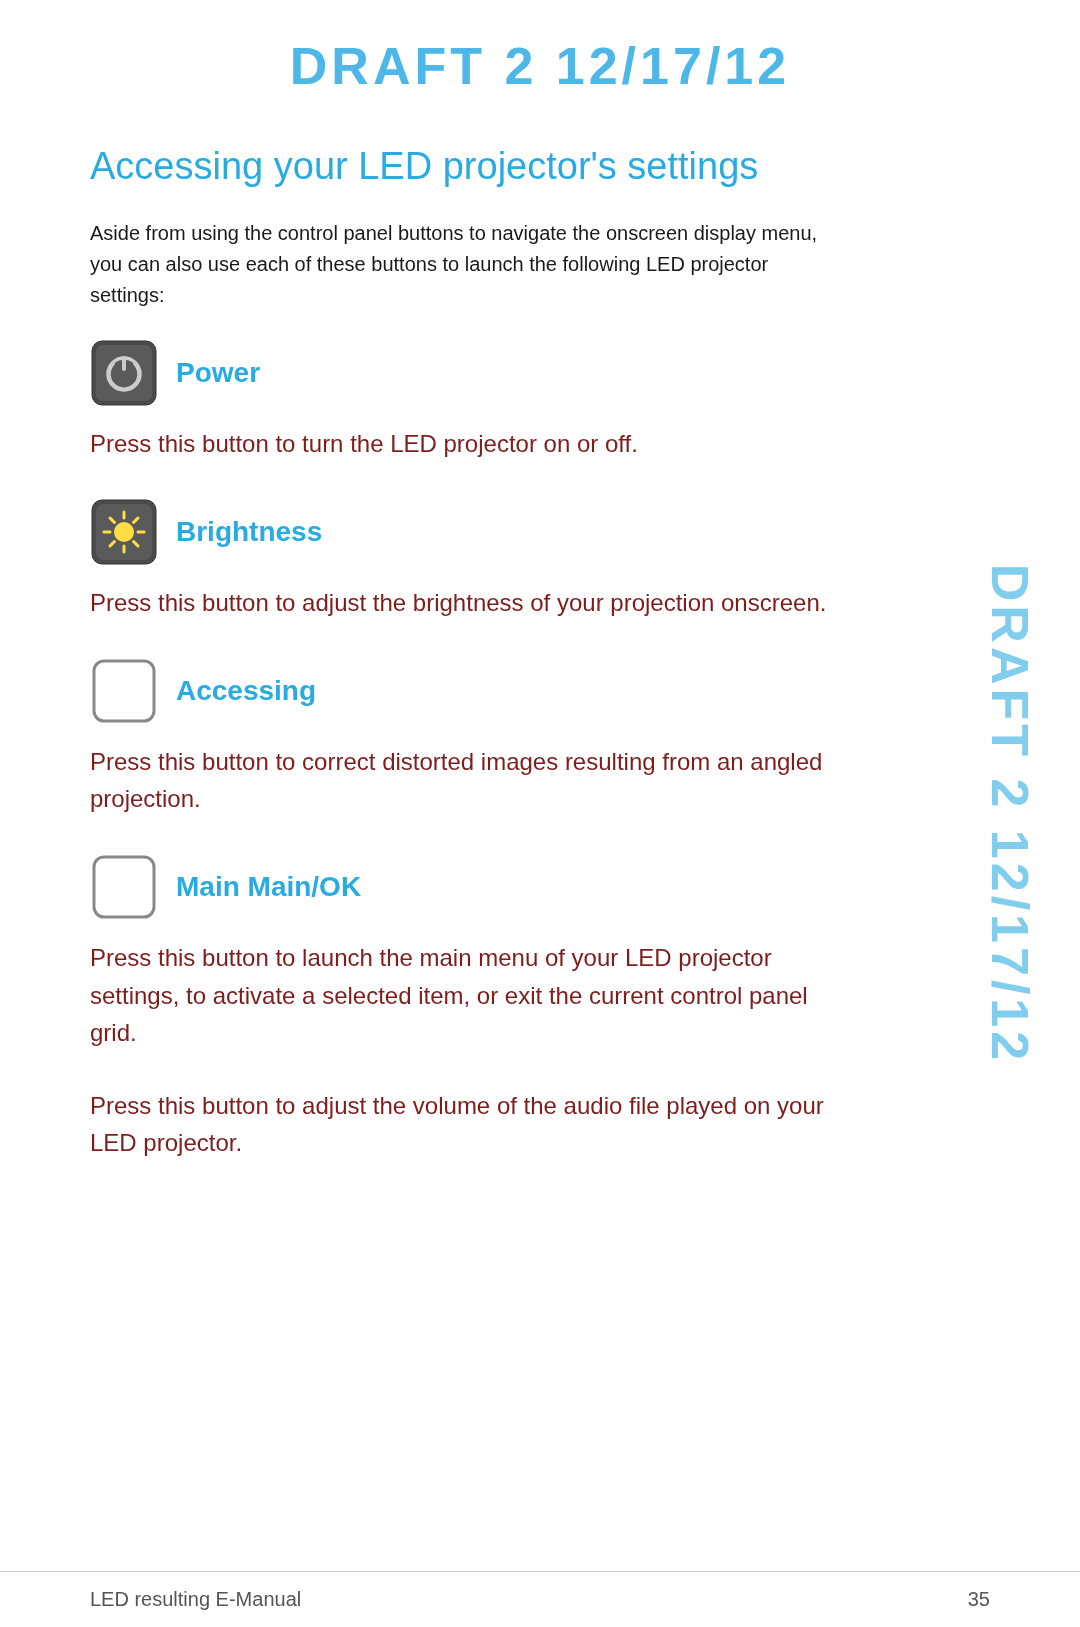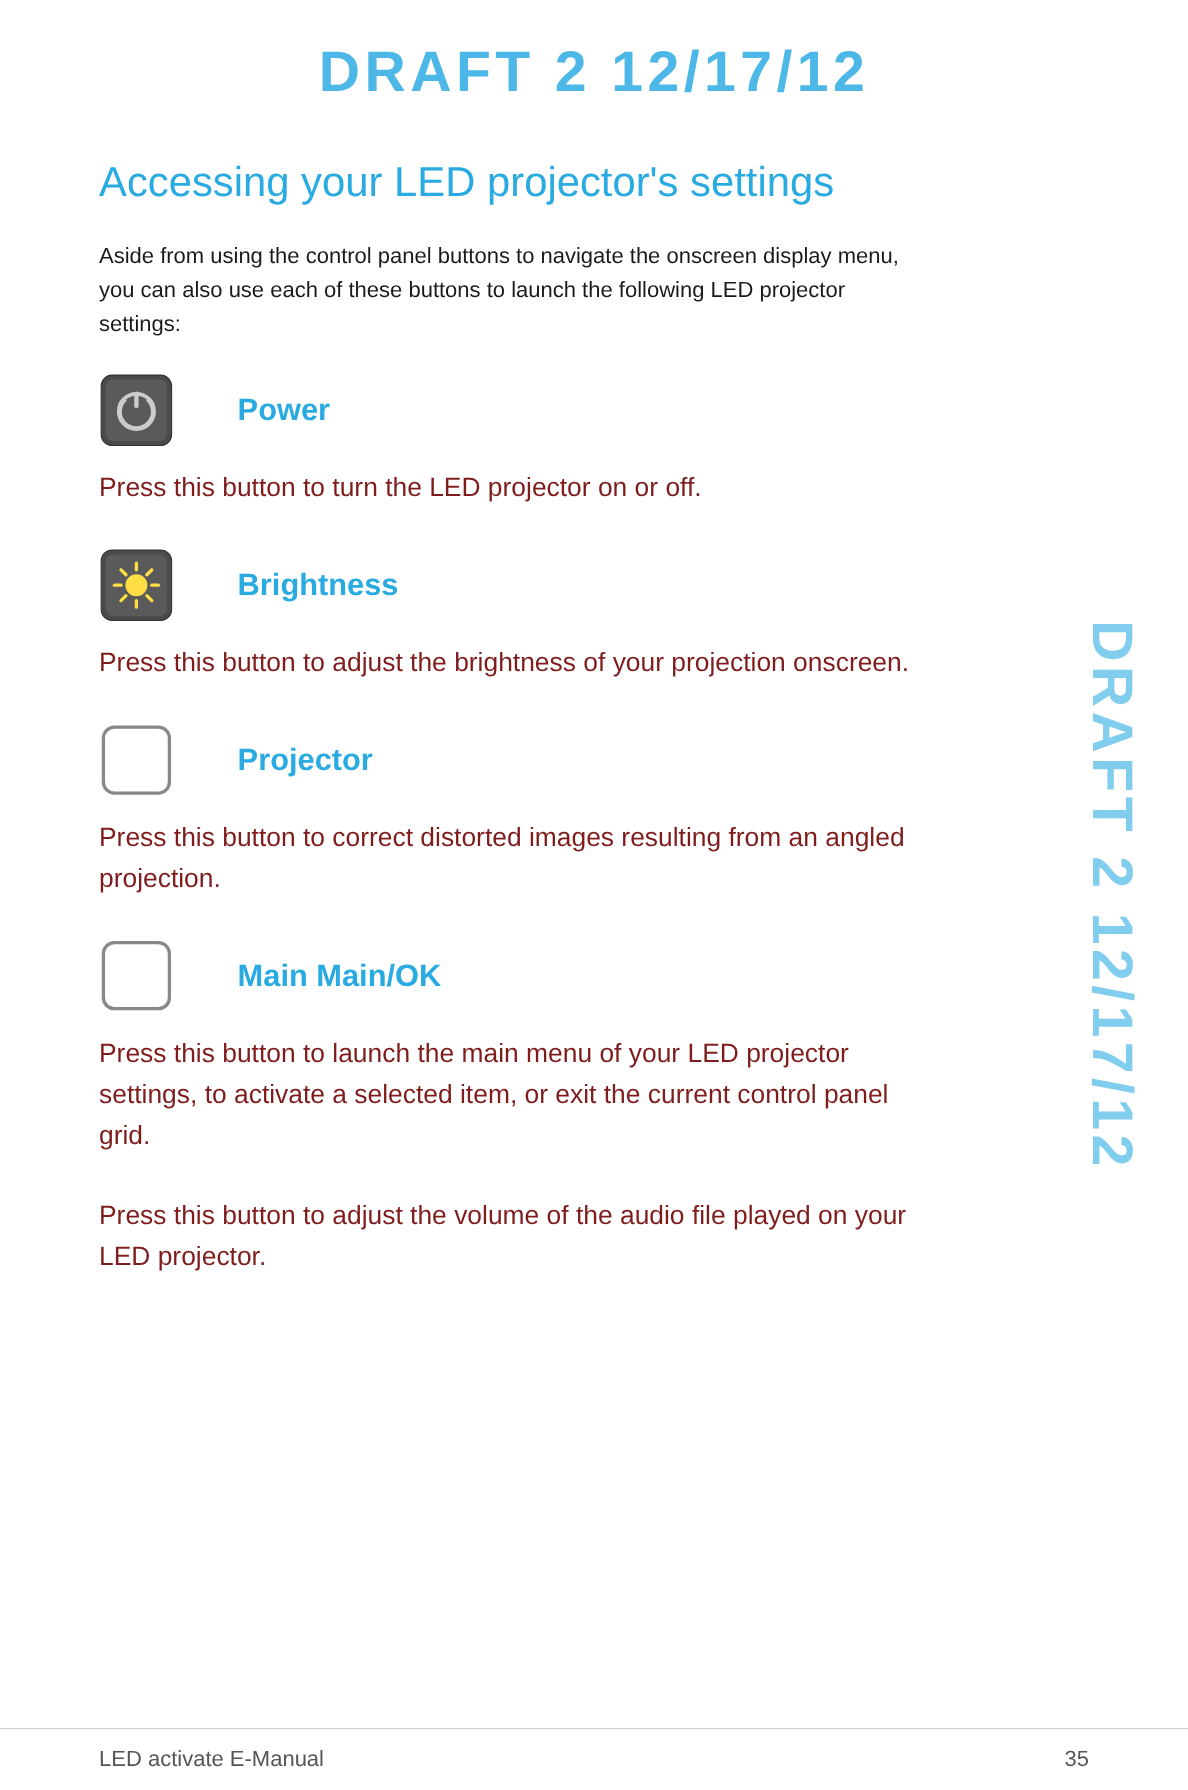--- a/index.html
+++ b/index.html
@@ -100,21 +100,20 @@
 
     
     .feature-section {
       margin-bottom: 36px;
     }
 
     .feature-header {
       display: flex;
       align-items: center;
       margin-bottom: 18px;
-      gap: 40px;
     }
 
     .feature-icon {
       width: 68px;
       height: 68px;
       margin-right: 18px;
       flex-shrink: 0;
     }
 
     .feature-label {
@@ -230,21 +229,21 @@
       </div>
       <p class="feature-description">Press this button to adjust the brightness of your projection onscreen.</p>
     </div>
 
     <div class="feature-section">
       <div class="feature-header">
 
         <svg class="feature-icon icon-button" viewBox="0 0 68 68" xmlns="http://www.w3.org/2000/svg">
           <rect x="4" y="4" width="60" height="60" rx="10" ry="10" fill="white" stroke="#888888" stroke-width="3"></rect>
         </svg>
-        <span class="feature-label">Projector</span>
+        <span class="feature-label">Accessing</span>
       </div>
       <p class="feature-description">Press this button to correct distorted images resulting from an angled projection.</p>
     </div>
 
     <div class="feature-section">
       <div class="feature-header">
 
         <svg class="feature-icon icon-button" viewBox="0 0 68 68" xmlns="http://www.w3.org/2000/svg">
           <rect x="4" y="4" width="60" height="60" rx="10" ry="10" fill="white" stroke="#888888" stroke-width="3"></rect>
         </svg>
@@ -253,17 +252,17 @@
       <p class="feature-description">Press this button to launch the main menu of your LED projector settings, to activate a selected item, or exit the current control panel grid.</p>
     </div>
 
     <div class="feature-section">
       <p class="feature-description">Press this button to adjust the volume of the audio file played on your LED projector.</p>
     </div>
 
   </div>
 
   <div class="page-footer">
-    <span class="footer-left">LED activate E-Manual</span>
+    <span class="footer-left">LED resulting E-Manual</span>
     <span class="footer-right">35</span>
   </div>
 
 </div>
 
 </body></html>

